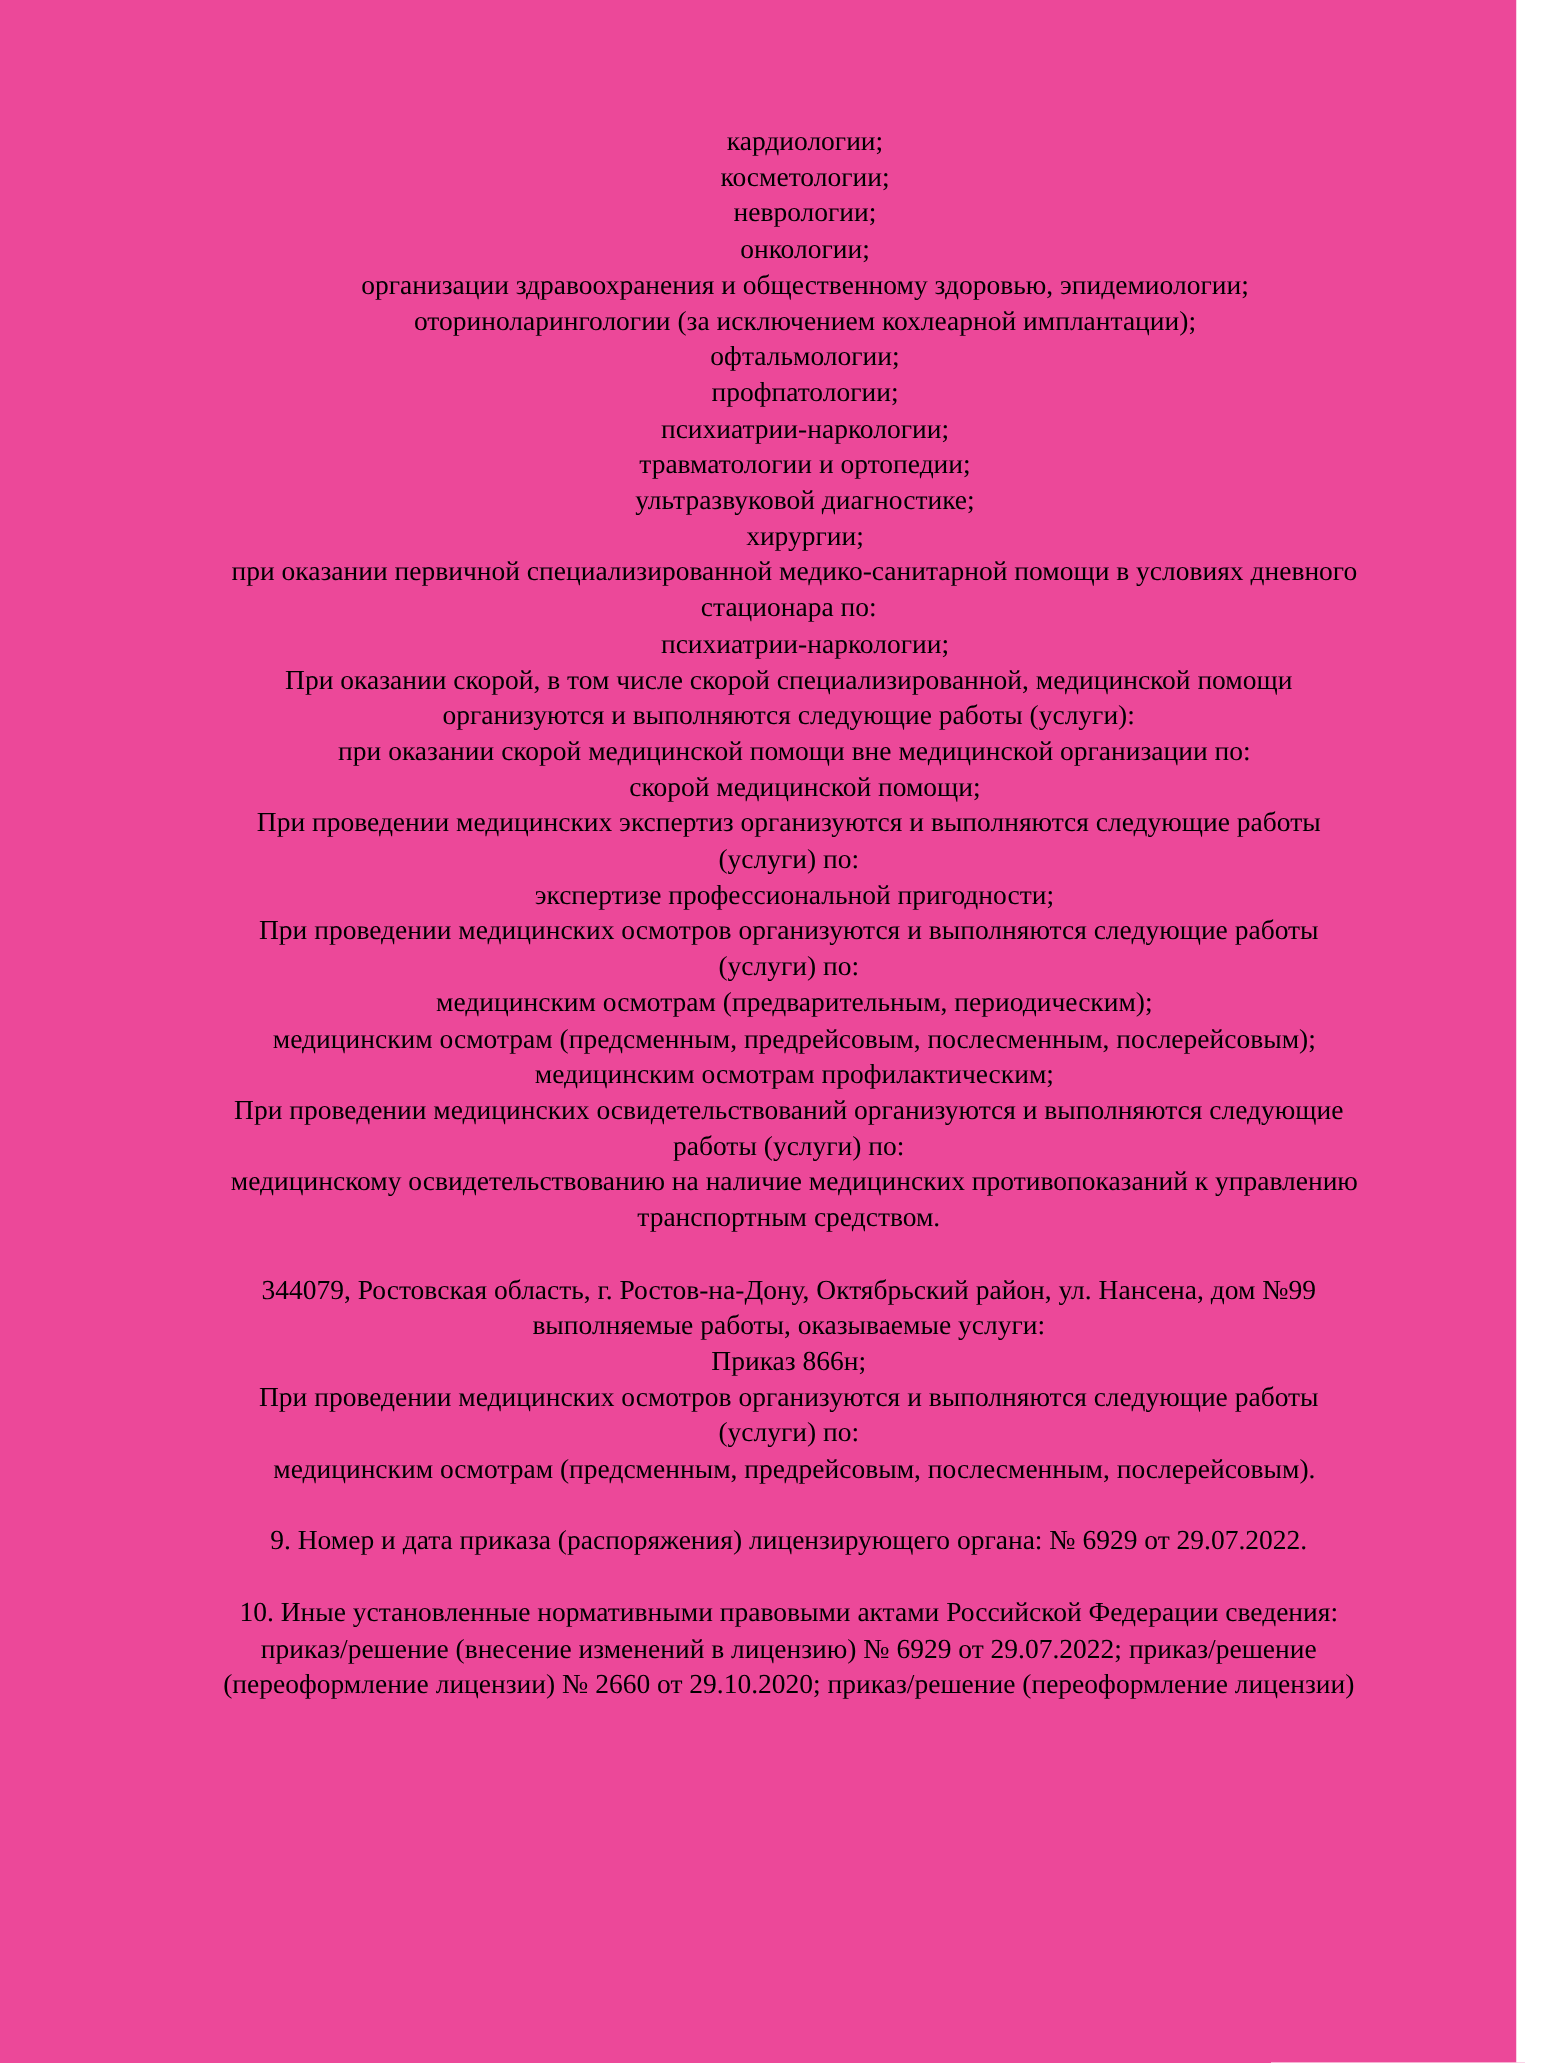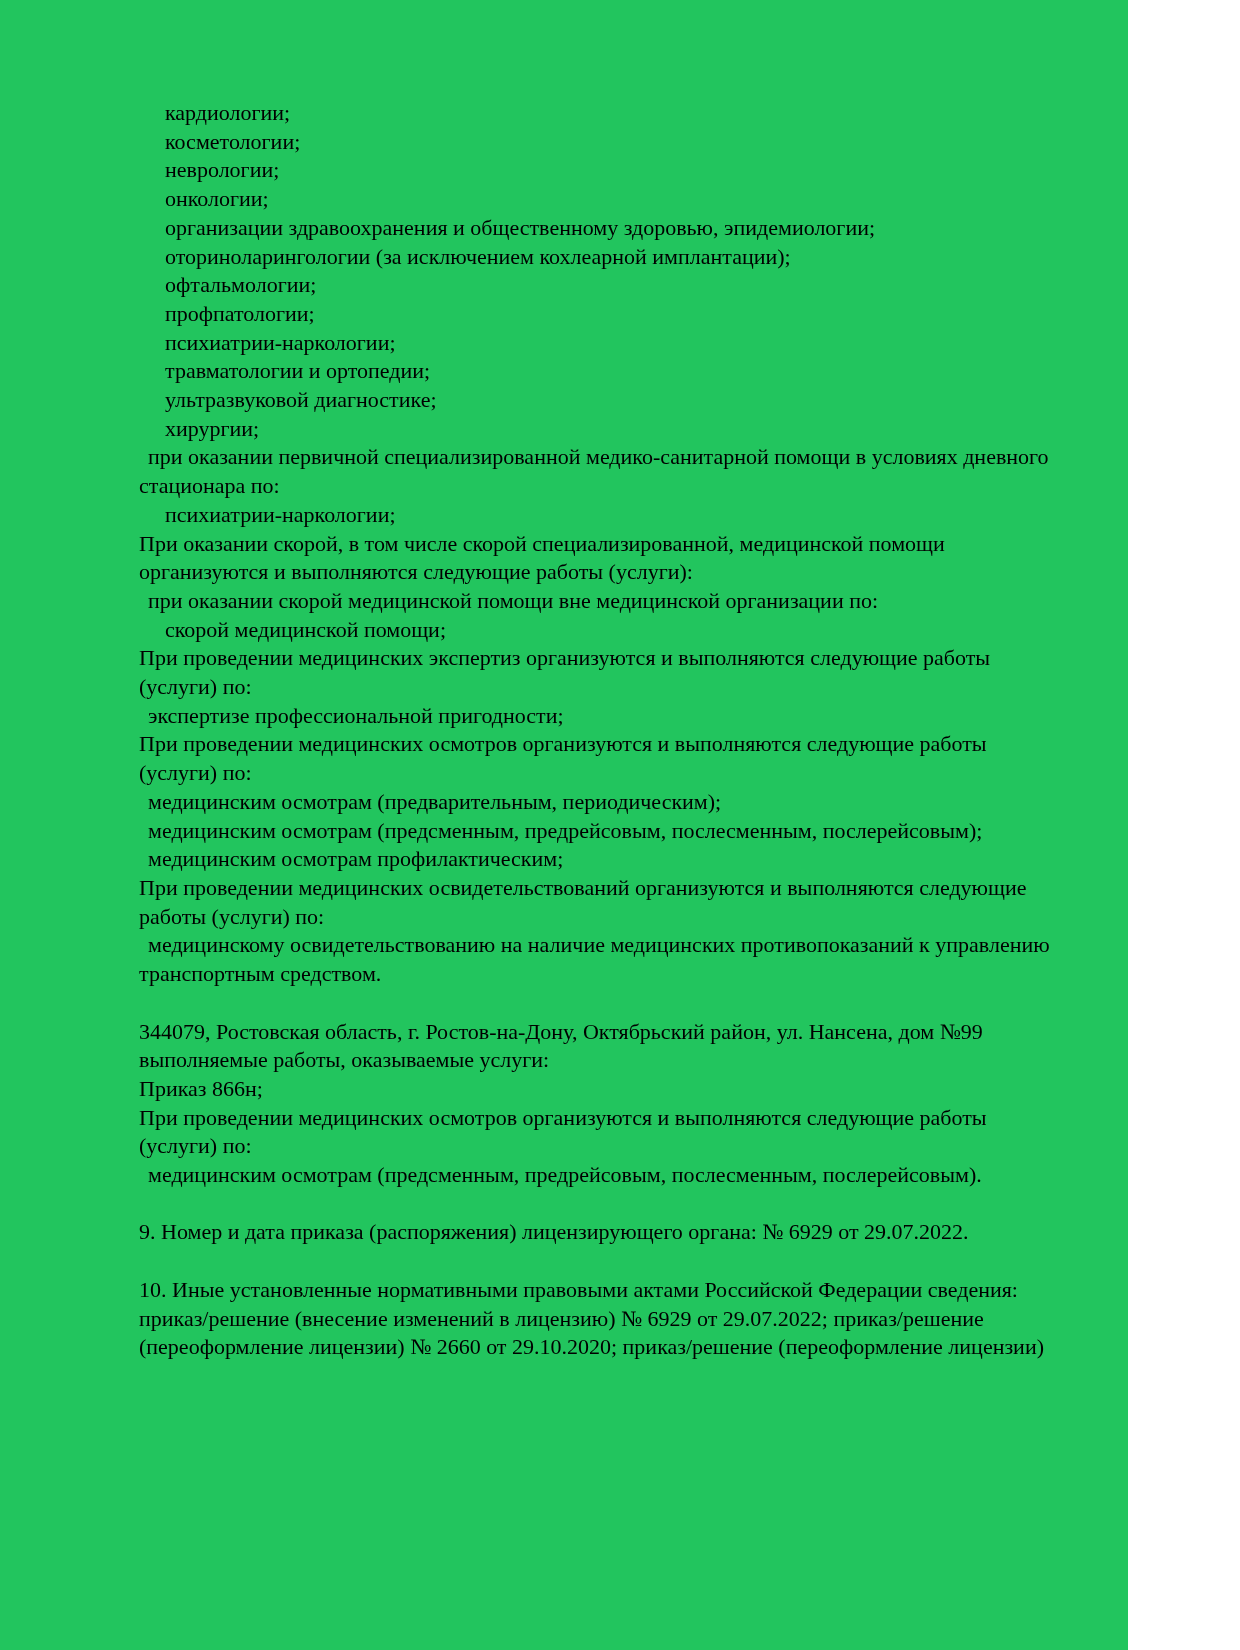--- a/index.html
+++ b/index.html
@@ -9,23 +9,24 @@
   }
   body {
     width: 1240px;
     height: 1650px;
     font-family: "Liberation Serif", "DejaVu Serif", serif;
     color: #000000;
     overflow: hidden;
   }
   .page {
     position: relative;
-    width: 1128px;
+    width: 1213px;
     height: 1650px;
-    background: #22c55e;
+    background: #ec4899;
+    text-align: center;
   }
   .doc-body {
     position: absolute;
     top: 99px;
     left: 139px;
     right: 90px;
     font-size: 22px;
     line-height: 28.7px;
     white-space: pre;
   }

